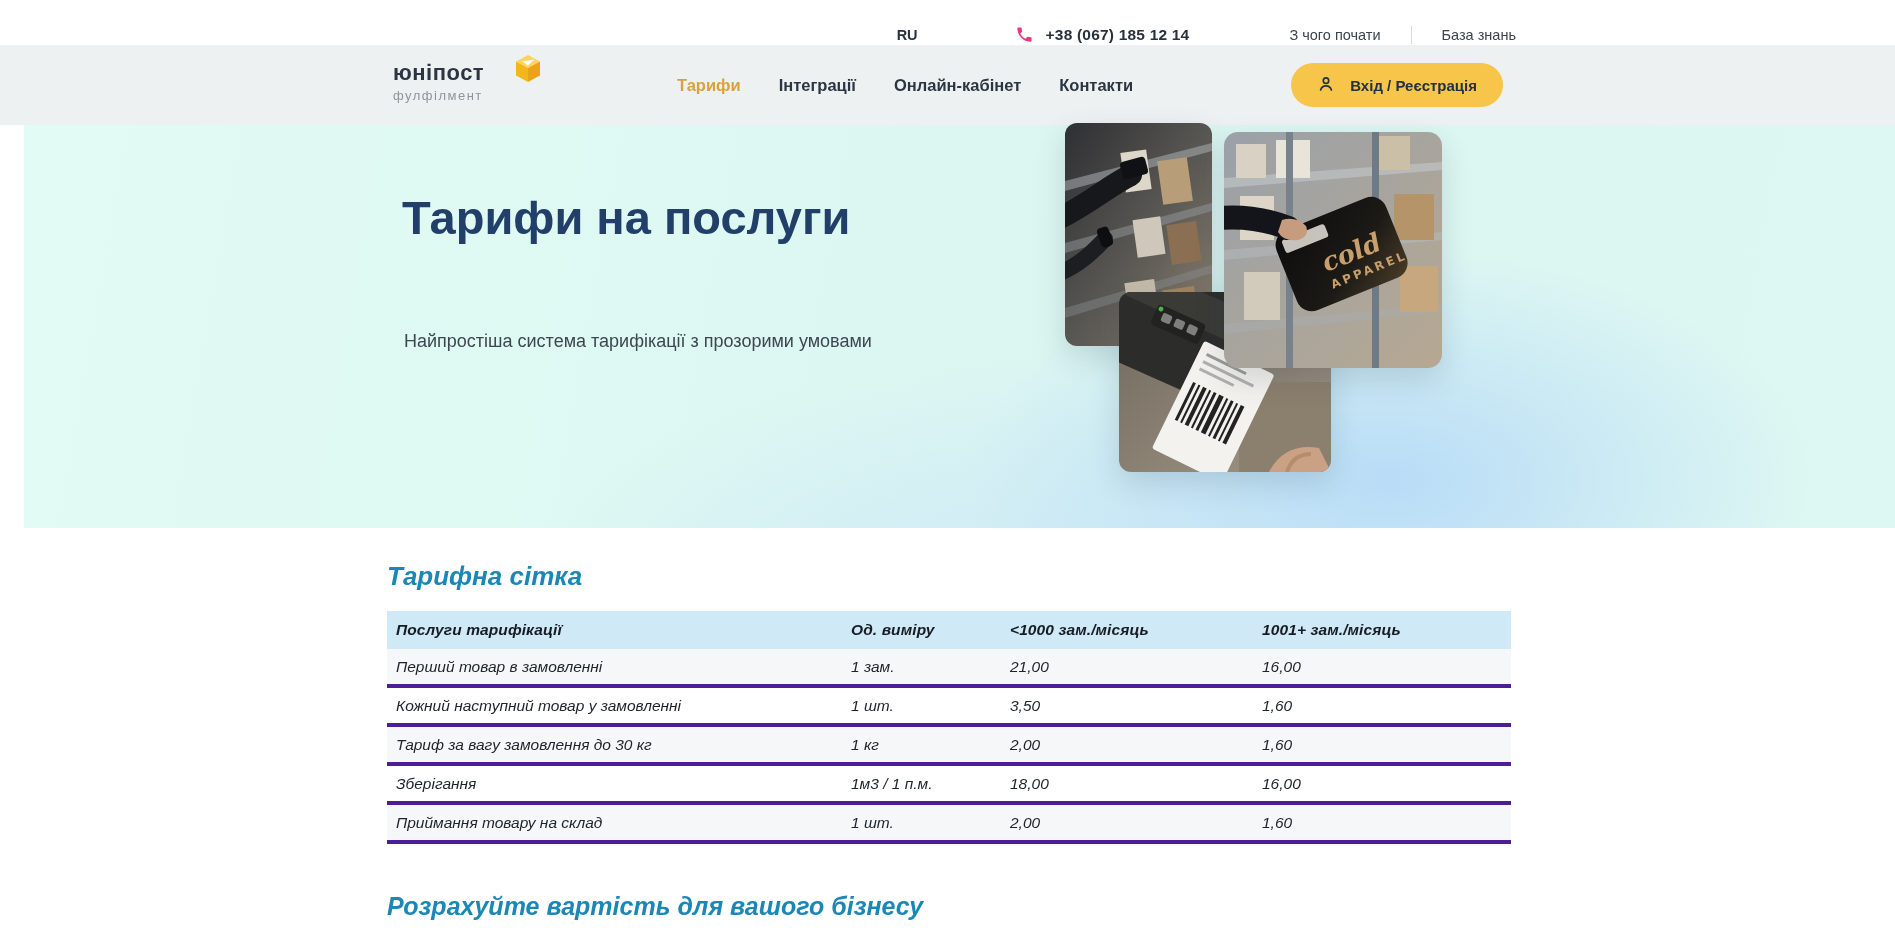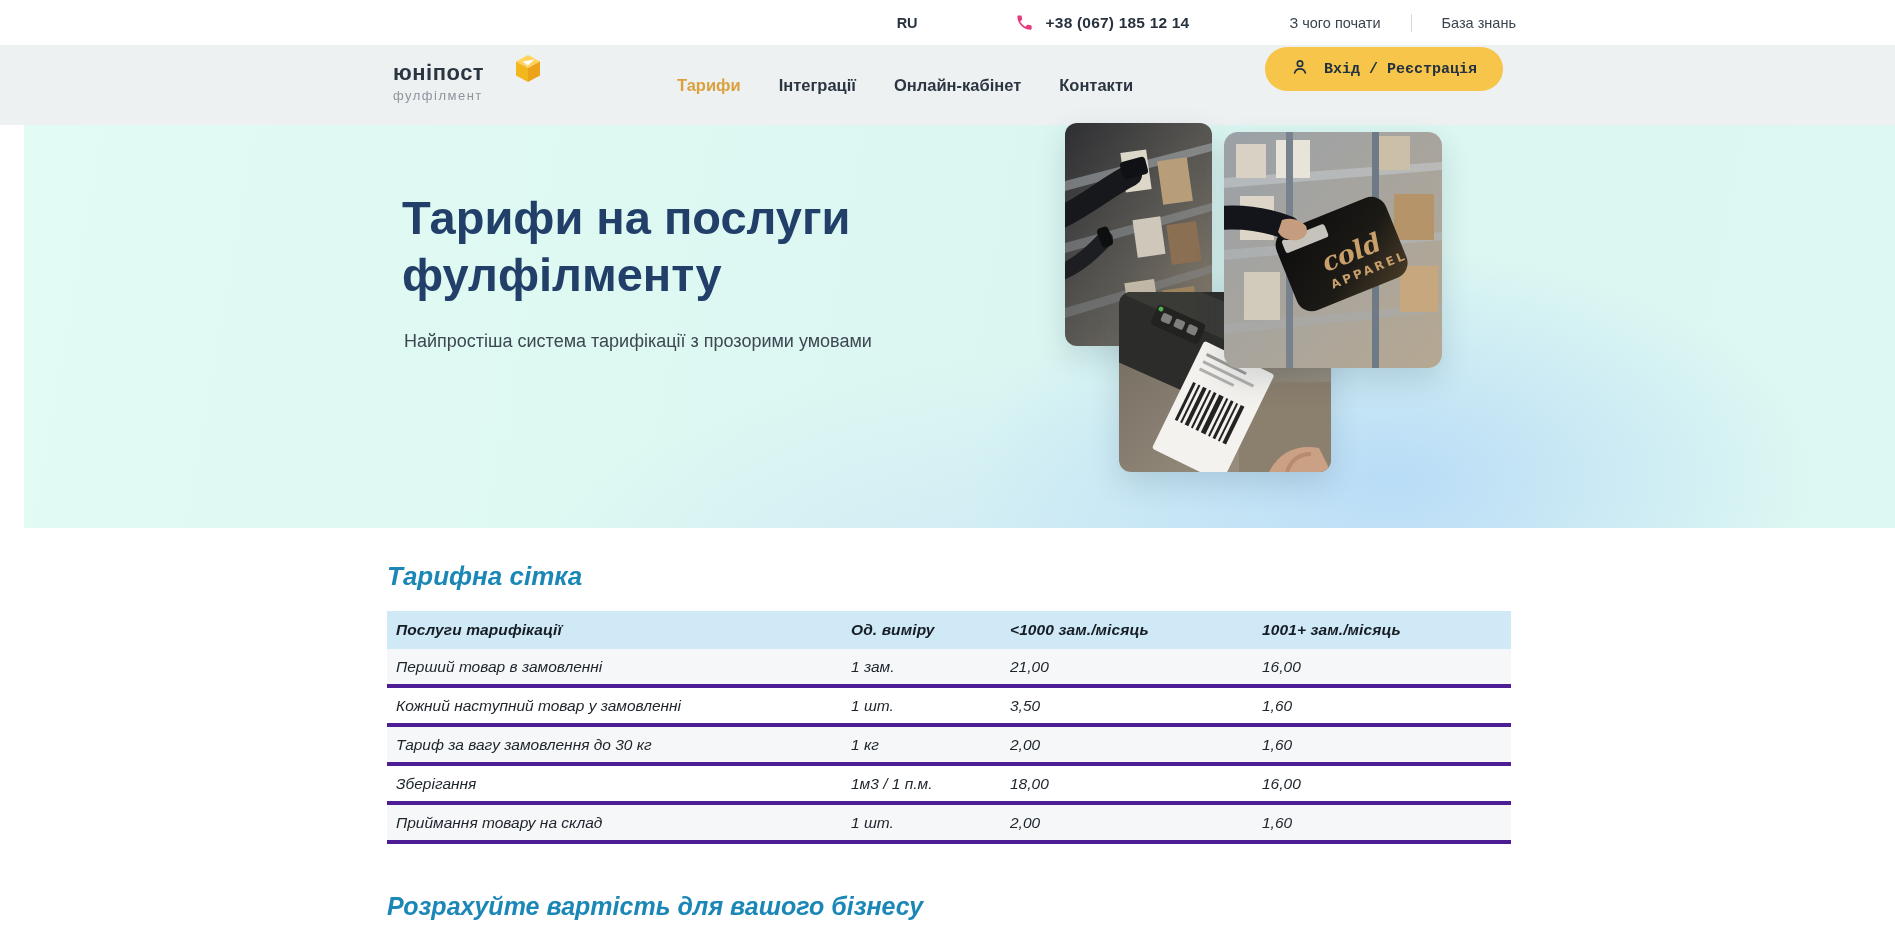--- a/index.html
+++ b/index.html
@@ -1,41 +1,41 @@
 <!DOCTYPE html>
 <html><head>
 <meta charset="utf-8">
 <style>
   * { margin:0; padding:0; box-sizing:border-box; }
   html,body { width:1895px; height:938px; overflow:hidden; background:#fff;
               font-family:"Liberation Sans","DejaVu Sans",sans-serif; color:#28323e; }
 
   
   .topbar { position:relative; height:45px; background:#ffffff; }
-  .topbar-inner { position:absolute; right:379px; top:0; height:100%; display:flex; align-items:center; }
+  .topbar-inner { position:absolute; right:379px; top:12px; height:100%; display:flex; align-items:center; }
   .lang { font-size:14.5px; font-weight:700; color:#28323e; cursor:pointer; }
   .phone-group { display:flex; align-items:center; margin-left:97px; gap:12px; cursor:pointer; }
   .phone-group svg { display:block; }
   .phone-number { font-size:15.5px; font-weight:600; color:#28323e; letter-spacing:.2px; }
   .toplinks { display:flex; align-items:center; margin-left:100px; }
   .toplink { font-size:14.5px; color:#3a444f; cursor:pointer; }
   .topdivider { width:1px; height:18px; background:#d7dadd; margin:0 30px; }
 
   
   .header { position:relative; height:80px; background:#eef1f2; }
   .logo { position:absolute; left:393px; top:13px; cursor:pointer; }
   .logo-title { font-size:22px; font-weight:800; color:#2b3642; letter-spacing:.5px; line-height:30px; }
   .logo-sub { font-size:13px; color:#8d959c; letter-spacing:1.5px; margin-top:0px; }
   .logo-cube { position:absolute; left:118px; top:-6px; }
   .nav { position:absolute; left:677px; top:0; height:100%; display:flex; align-items:center; gap:38px; }
   .nav-item { font-size:16.5px; font-weight:600; color:#2b3642; cursor:pointer; }
   .nav-item.active { color:#daa13d; }
-  .login-btn { position:absolute; right:392px; top:2px; height:44px; display:flex; align-items:center; gap:15px;
+  .login-btn { position:absolute; right:392px; top:18px; height:44px; display:flex; align-items:center; gap:15px;
                background:#f6c54a; border:none; border-radius:24px; padding:0 26px;
-               font-family:Liberation Mono, monospace; font-size:15px; font-weight:700; color:#233140; cursor:pointer; }
+               font-family:Liberation Sans, sans-serif; font-size:15px; font-weight:700; color:#233140; cursor:pointer; }
 
   
   .hero { position:relative; height:403px;
           background:
             radial-gradient(620px 340px at 73% 88%, #b9dcf7 0%, rgba(185,220,247,0) 68%),
             radial-gradient(900px 420px at 55% 120%, #cde9f6 0%, rgba(205,233,246,0) 60%),
             linear-gradient(100deg, #e2fbf4 0%, #dbf6f1 55%, #ddf7f2 100%); margin-left: 24px; }
   .hero-title { position:absolute; left:378px; top:64px; font-size:47px; line-height:57px;
                 font-weight:700; color:#223f69; }
   .hero-sub { position:absolute; left:380px; top:206px; font-size:18px; color:#3d4752; }
@@ -106,21 +106,21 @@
       <svg width="18" height="18" viewBox="0 0 24 24" fill="none" stroke="#233140" stroke-width="2.2" stroke-linecap="round">
         <circle cx="12" cy="7.5" r="3.6"></circle>
         <path d="M4.8 20c.9-3.6 3.9-5.6 7.2-5.6s6.3 2 7.2 5.6"></path>
       </svg>
     </span>
     <span>Вхід / Реєстрація</span>
   </button>
 </div>
 
 <div class="hero">
-  <h1 class="hero-title"><span>Тарифи на послуги</span><br><span>фулфілменту</span></h1>
+  <h1 class="hero-title"><span>Тарифи на послуги</span><br></h1>
   <div class="hero-sub">Найпростіша система тарифікації з прозорими умовами</div>
 
   <div class="photo photo1">
     <svg width="147" height="223" viewBox="0 0 147 223">
       <defs>
         <linearGradient id="p1bg" x1="0" y1="0" x2="1" y2="1">
           <stop offset="0" stop-color="#2e2f33"></stop>
             <stop offset=".55" stop-color="#5c5a55"></stop>
             <stop offset="1" stop-color="#8d8171"></stop>
         </linearGradient>

